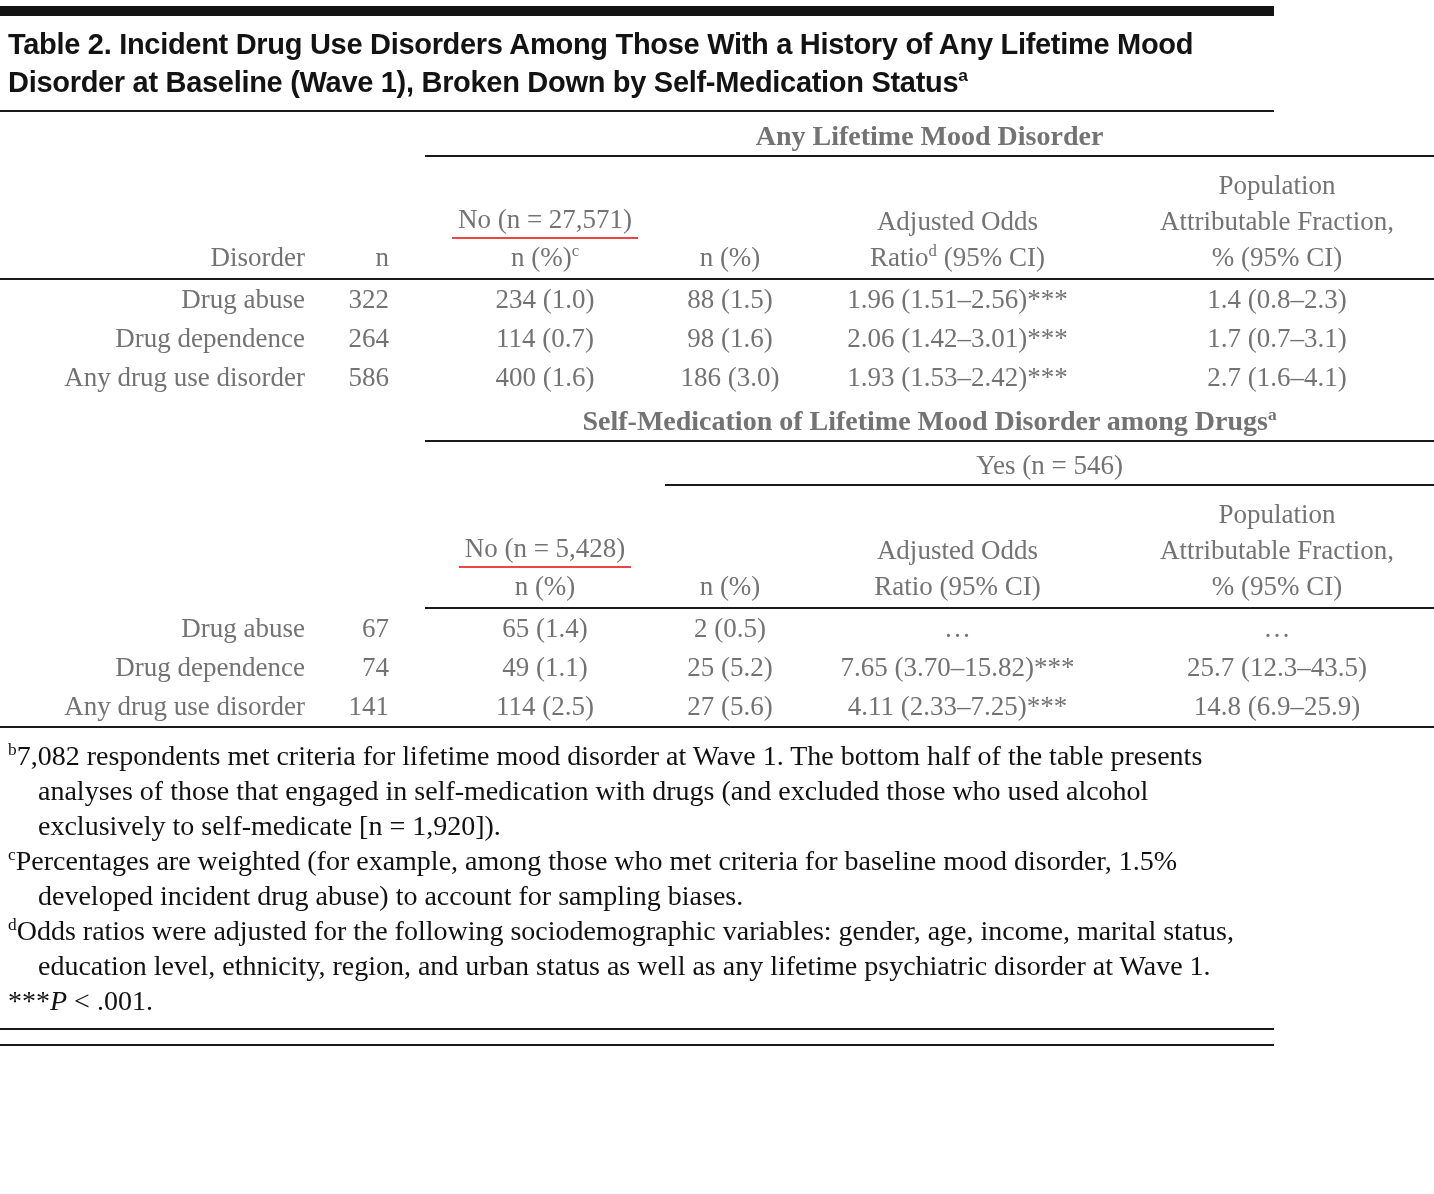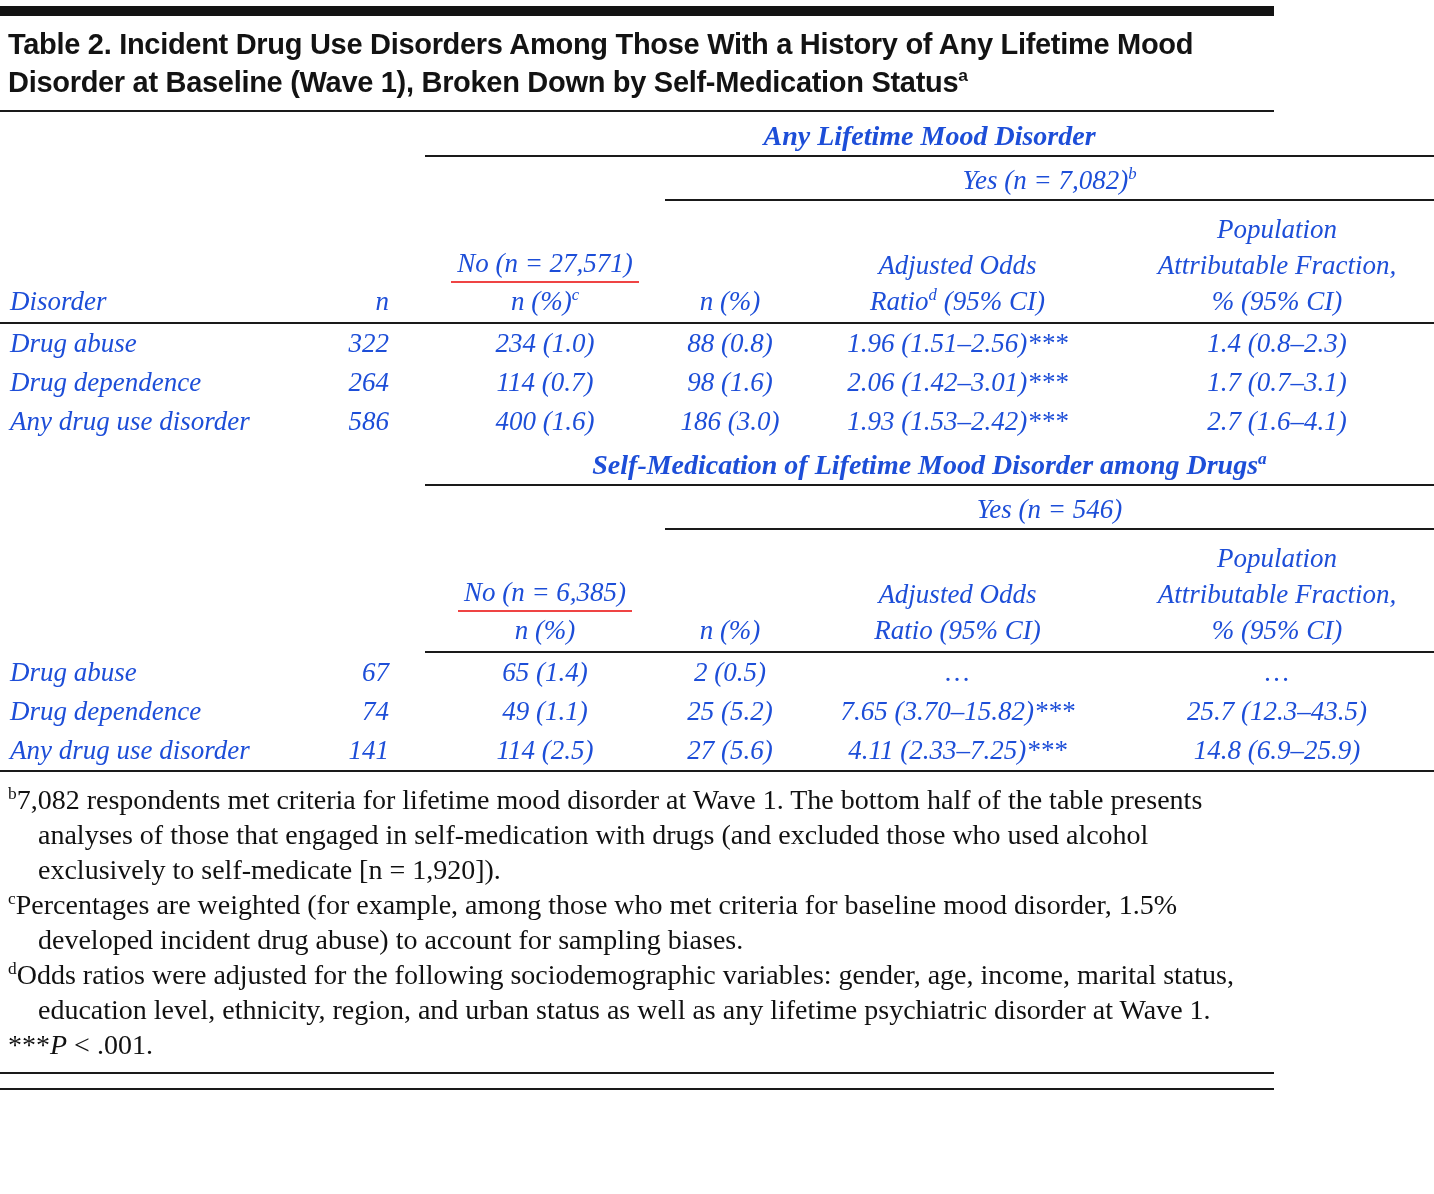--- a/index.html
+++ b/index.html
@@ -27,29 +27,28 @@
     padding: 9px 6px 9px 8px;
     border-bottom: 2px solid #1a1a1a;
   }
   .title sup { font-size: 0.6em; line-height: 0; }
 
   table.results {
     width: 1434px;
     border-collapse: collapse;
     table-layout: fixed;
     font-size: 27px;
-    color: #1d4ed8;
-    font-style: italic;
+    color: #737373;
   }
   td { padding: 0; vertical-align: bottom; }
 
   .left   { text-align: left; }
   .right  { text-align: right; padding-right: 36px; }
   .center { text-align: center; }
-  .c1 { padding-left: 10px; }
+  .c1 { padding-left: 10px; text-align: right; }
 
   
   .spanner-row td.spanner {
     font-weight: 700;
     font-size: 28px;
     line-height: 34px;
     padding-top: 7px;
     padding-bottom: 2px;
     text-align: center;
     border-bottom: 2px solid #1a1a1a;
@@ -115,24 +114,20 @@
         <col style="width:314px">
     </colgroup>
     <tbody>
 
       <tr class="spanner-row">
         <td></td>
         <td></td>
         <td colspan="4" class="spanner"><span>Any Lifetime Mood Disorder</span><sup></sup></td>
       </tr>
 
-      <tr class="yes-row">
-        <td colspan="3"></td>
-        <td colspan="3" class="yes-spanner"><span>Yes (n = 7,082)</span><sup>b</sup></td>
-      </tr>
 
       <tr class="head-row">
         <td class="c1 left bb">Disorder</td>
         <td class="right bb">n</td>
         <td class="center bb">
           <div><span class="no-underline">No (n = 27,571)</span></div>
           <div><span>n (%)</span><sup>c</sup></div>
         </td>
         <td class="center bb">n (%)</td>
         <td class="center bb">
@@ -143,21 +138,21 @@
           <div>Population</div>
           <div>Attributable Fraction,</div>
           <div>% (95% CI)</div>
         </td>
       </tr>
 
       <tr class="data-row">
         <td class="c1 left">Drug abuse</td>
         <td class="right">322</td>
         <td class="center">234 (1.0)</td>
-        <td class="center">88 (0.8)</td>
+        <td class="center">88 (1.5)</td>
         <td class="center">1.96 (1.51–2.56)***</td>
         <td class="center">1.4 (0.8–2.3)</td>
       </tr>
       <tr class="data-row">
         <td class="c1 left">Drug dependence</td>
         <td class="right">264</td>
         <td class="center">114 (0.7)</td>
         <td class="center">98 (1.6)</td>
         <td class="center">2.06 (1.42–3.01)***</td>
         <td class="center">1.7 (0.7–3.1)</td>
@@ -179,21 +174,21 @@
 
       <tr class="yes-row">
         <td colspan="3"></td>
         <td colspan="3" class="yes-spanner"><span>Yes (n = 546)</span><sup></sup></td>
       </tr>
 
       <tr class="head-row">
         <td class="c1 left"></td>
         <td class="right"></td>
         <td class="center bb">
-          <div><span class="no-underline">No (n = 6,385)</span></div>
+          <div><span class="no-underline">No (n = 5,428)</span></div>
           <div><span>n (%)</span><sup></sup></div>
         </td>
         <td class="center bb">n (%)</td>
         <td class="center bb">
           <div>Adjusted Odds</div>
           <div><span>Ratio</span><sup></sup><span> (95% CI)</span></div>
         </td>
         <td class="center bb">
           <div>Population</div>
           <div>Attributable Fraction,</div>

